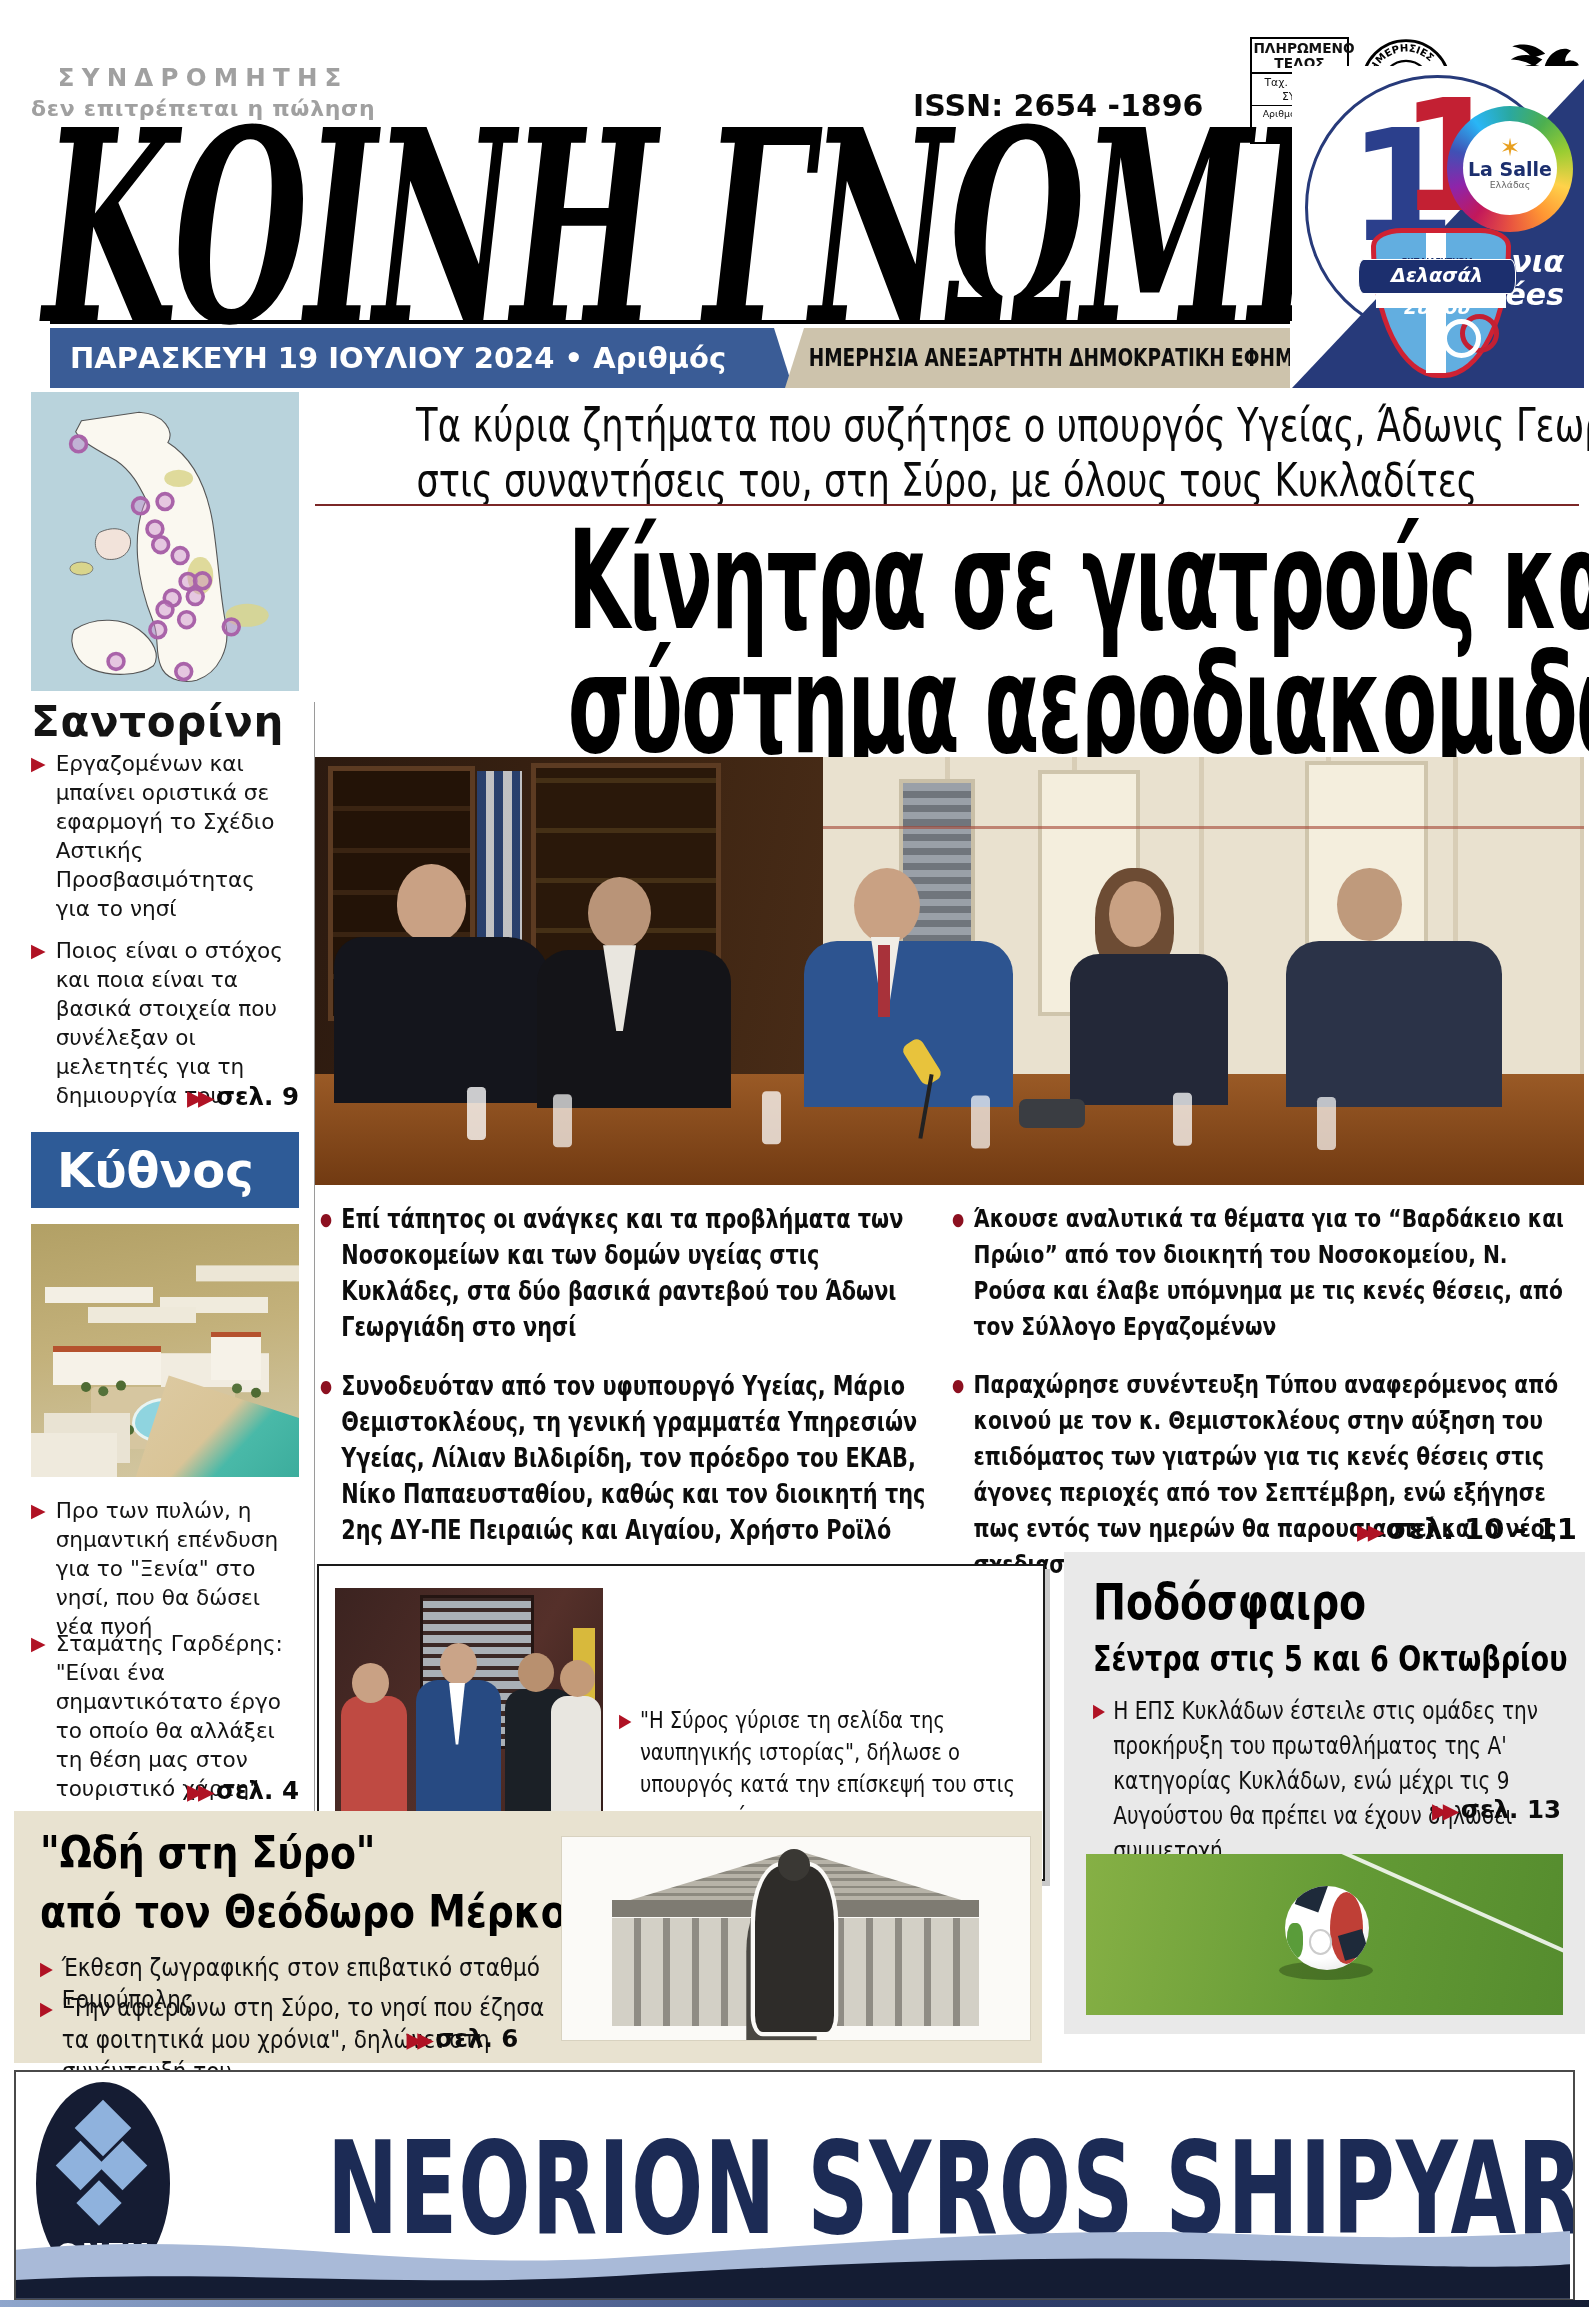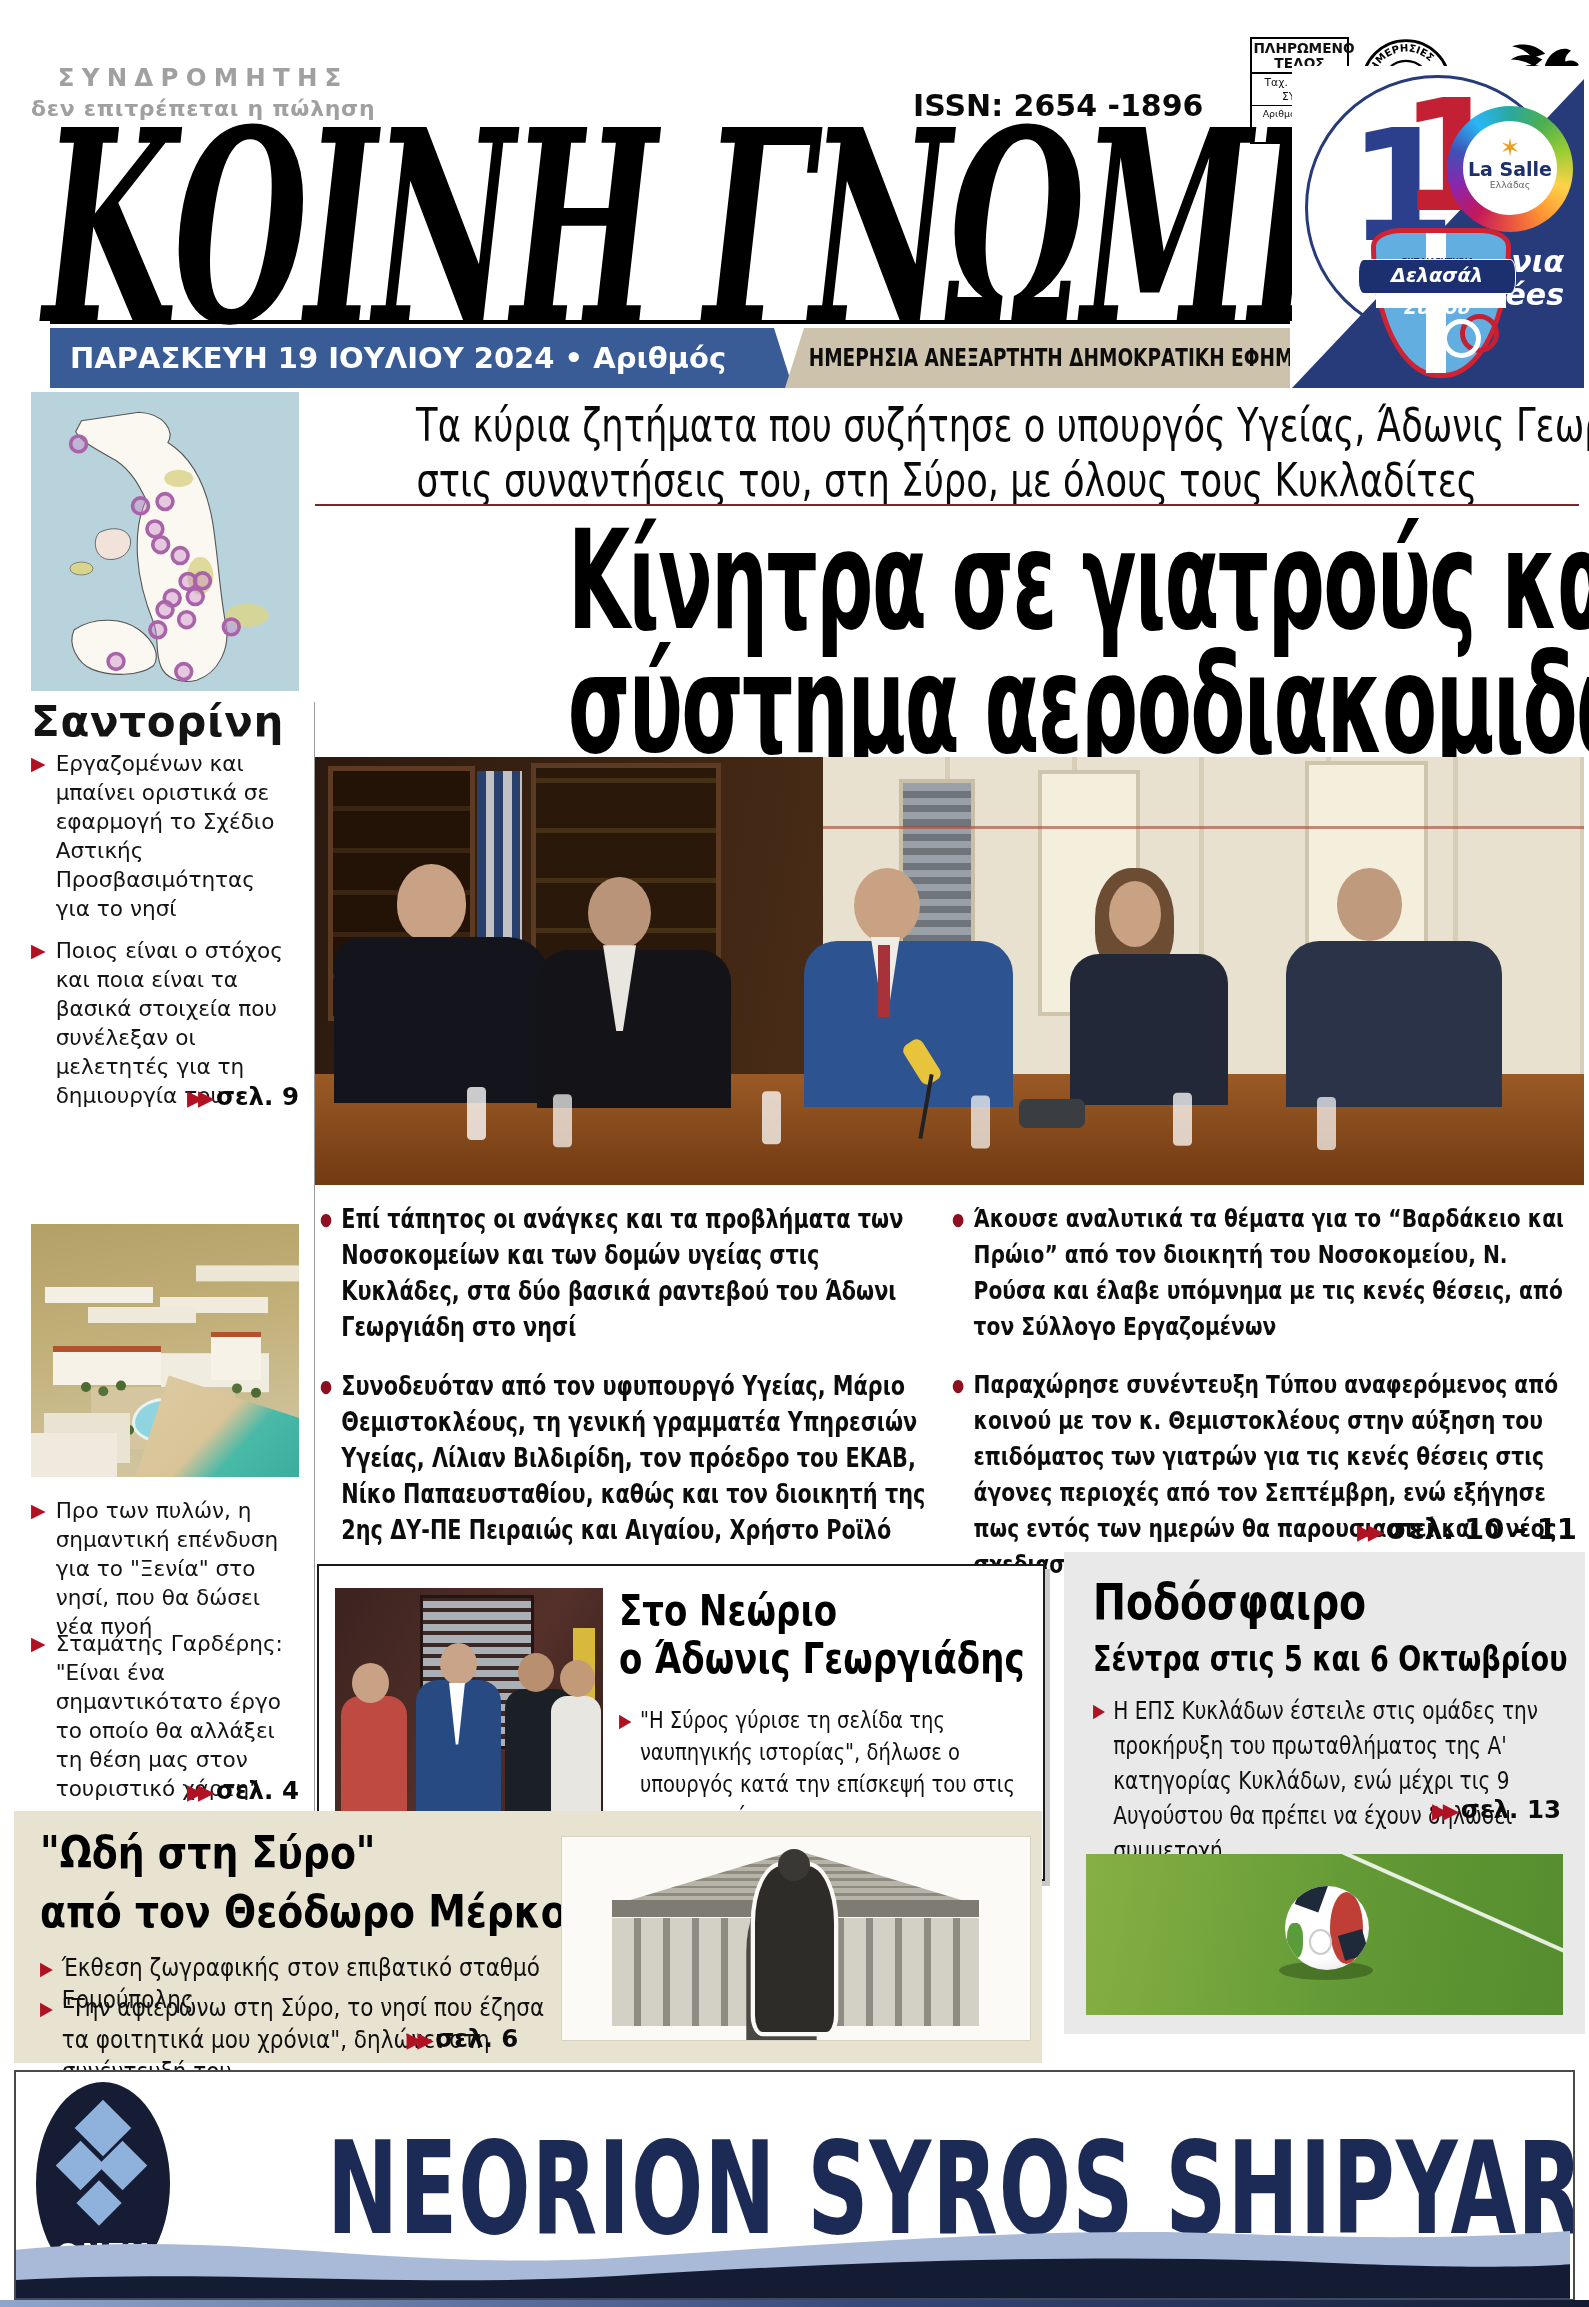--- a/index.html
+++ b/index.html
@@ -203,20 +203,23 @@
     <span class="sbtext">Εργαζομένων και μπαίνει οριστικά σε εφαρμογή το Σχέδιο Αστικής Προσβασιμότητας για το νησί</span>
   </div>
   <div class="abs sbul" style="left:31px;top:936px;width:270px;">
     <span class="tri">▶</span>
     <span class="sbtext">Ποιος είναι ο στόχος και ποια είναι τα βασικά στοιχεία που συνέλεξαν οι μελετητές για τη δημιουργία του</span>
   </div>
   <div class="abs pageref" style="left:31px;top:1082px;width:268px;">
     <span class="arr">▶▶</span><span>σελ. 9</span>
   </div>
 
+  <div class="abs kybar" style="left:31px;top:1132px;width:268px;height:76px;">
+    <span>Κύθνος</span>
+  </div>
 
   <div class="abs scene" style="left:31px;top:1224px;width:268px;height:253px;">
     <div class="decor" style="left:0;top:0;width:268px;height:253px;background:linear-gradient(170deg,#b2a065 0%,#c3b17b 45%,#ccbf95 75%,#d5c9a4 100%);"></div>
     <div class="decor" style="left:14.4px;top:63px;width:108px;height:16px;background:#f3efe4;box-shadow:43px 20px 0 #eee9da,115px 10px 0 #f0ebdd,151px -21.6px 0 #ece6d6;"></div>
     <div class="decor" style="left:21.6px;top:122px;width:108px;height:33px;background:#f6f2e8;border-top:6.5px solid #b5522e;box-shadow:108px 7.2px 0 #f1ece0;"></div>
     <div class="decor" style="left:180px;top:108px;width:50px;height:43px;background:#f6f2e8;border-top:5.8px solid #b5522e;"></div>
     <div class="decor" style="left:60px;top:163px;width:144px;height:62px;background:#d6c6a0;border-radius:4.3px;"></div>
     <div class="decor" style="left:101px;top:174px;width:65px;height:40px;background:#8fd4df;border:3.6px solid #e8f4f2;border-radius:45% 55% 50% 50%/55% 55% 45% 45%;"></div>
     <div class="decor" style="left:50px;top:158px;width:10px;height:10px;border-radius:50%;background:#4e6b33;box-shadow:17.3px 4.3px 0 #55723a,35px -1.4px 0 #4e6b33,151px 1.4px 0 #55723a,170px 5.8px 0 #4e6b33,86px 62px 0 #55723a,115px 66px 0 #4e6b33,144px 63px 0 #55723a,43px 43px 0 #4e6b33;"></div>
     <div class="decor" style="left:115px;top:180px;width:202px;height:115px;background:linear-gradient(115deg,#dcc9a0 0%,#d9c497 30%,#49b9a8 44%,#2e9f90 100%);transform:rotate(18deg);"></div>
@@ -310,24 +313,20 @@
       <div class="decor" style="left:81px;top:92px;width:85px;height:155px;border-radius:21.6px 21.6px 0 0;background:#274a82;"></div>
       <div class="decor" style="left:105px;top:55px;width:37px;height:42px;border-radius:50%;background:#caa488;"></div>
       <div class="decor" style="left:114px;top:95px;width:16px;height:62px;background:#fff;clip-path:polygon(0 0,100% 0,58% 100%,42% 100%);"></div>
       <div class="decor" style="left:170px;top:101px;width:69px;height:144px;border-radius:19px 19px 0 0;background:#1b2026;"></div>
       <div class="decor" style="left:183px;top:65px;width:36px;height:39px;border-radius:50%;background:#b8906f;"></div>
       <div class="decor" style="left:216px;top:108px;width:50px;height:137px;border-radius:16px 16px 0 0;background:#e8e6e0;"></div>
       <div class="decor" style="left:225px;top:72px;width:35px;height:37px;border-radius:50%;background:#c39a78;"></div>
       <div class="decor" style="left:0;bottom:0;width:100%;height:42px;background:#5a3214;"></div>
       <div class="decor" style="left:122px;bottom:7.2px;width:42px;height:35px;border-radius:50% 50% 20% 20%;background:#f2f2f2;"></div>
     </div>
-    <div class="abs" style="left:300px;top:19px;width:414px;">
-      <span class="boxtitle cx" style="transform:scale(0.85,1.05);">Στο Νεώριο</span>
-      <span class="boxtitle cx" style="transform:scale(0.85,1.05);">ο Άδωνις Γεωργιάδης</span>
-    </div>
     <div class="abs nbul" style="left:300px;top:138px;width:490px;transform:scale(0.85,1);transform-origin:left top;">
       <span class="tri" style="line-height:32px;">▶</span>
       <span class="nbtext">"Η Σύρος γύρισε τη σελίδα της ναυπηγικής ιστορίας", δήλωσε ο υπουργός κατά την επίσκεψή του στις εγκαταστάσεις</span>
     </div>
     <div class="abs nbul" style="left:300px;top:248px;width:490px;transform:scale(0.85,1);transform-origin:left top;">
       <span class="tri" style="line-height:32px;">▶</span>
       <span class="nbtext">Π. Ξενοκώστας: "Συνεχίζουμε θωρακίζοντας εργαζόμενους και ανταγωνιστικότητα"</span>
     </div>
     <div class="abs pageref" style="left:547px;top:275px;width:158px;font-size:23px;">
       <span class="arr">▶▶</span><span>σελ. 7</span>

